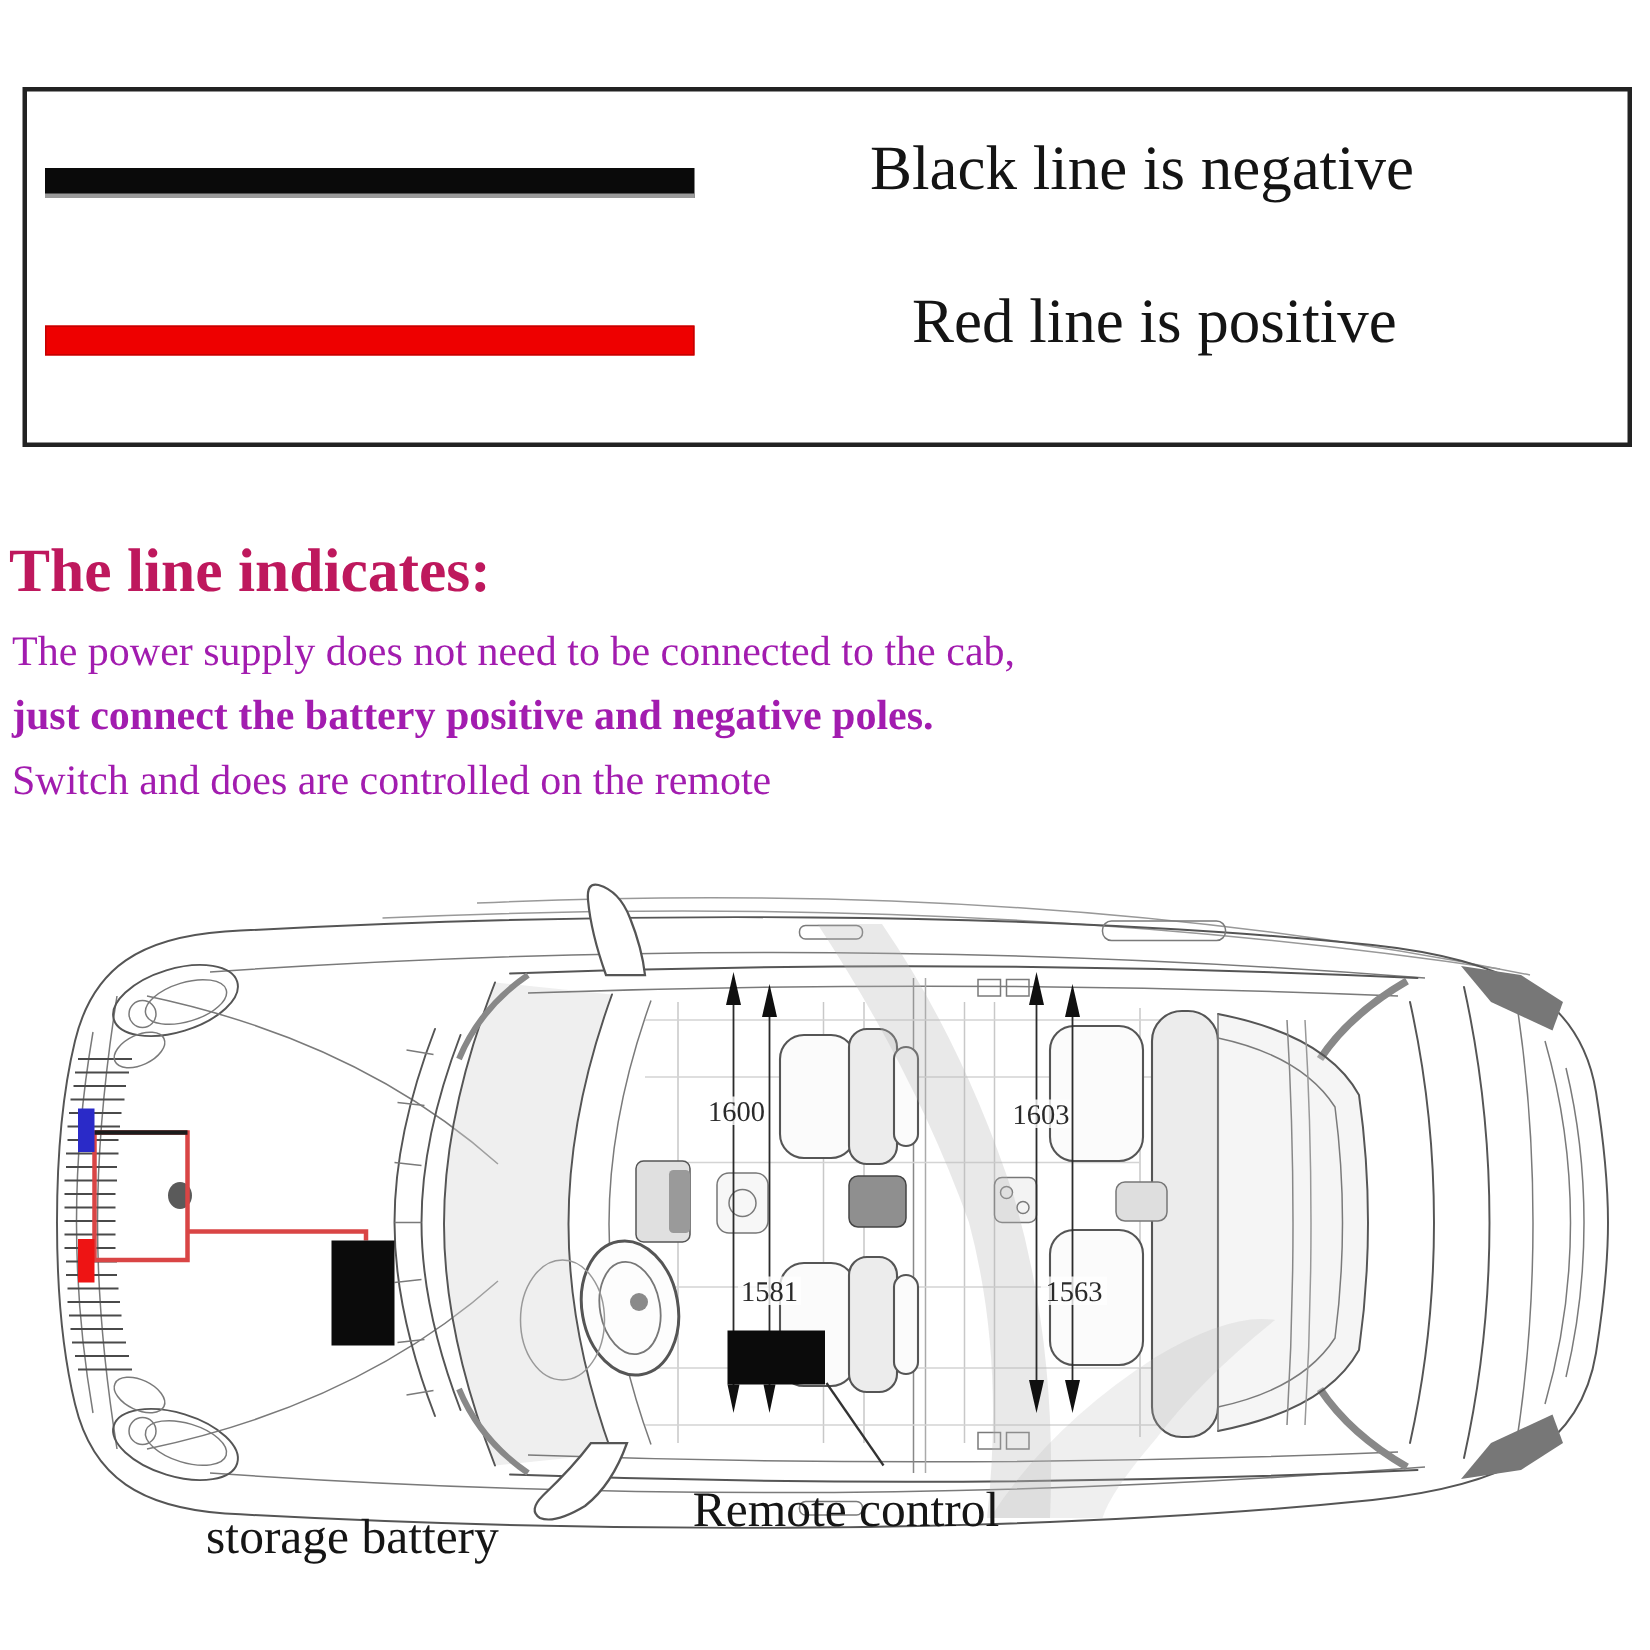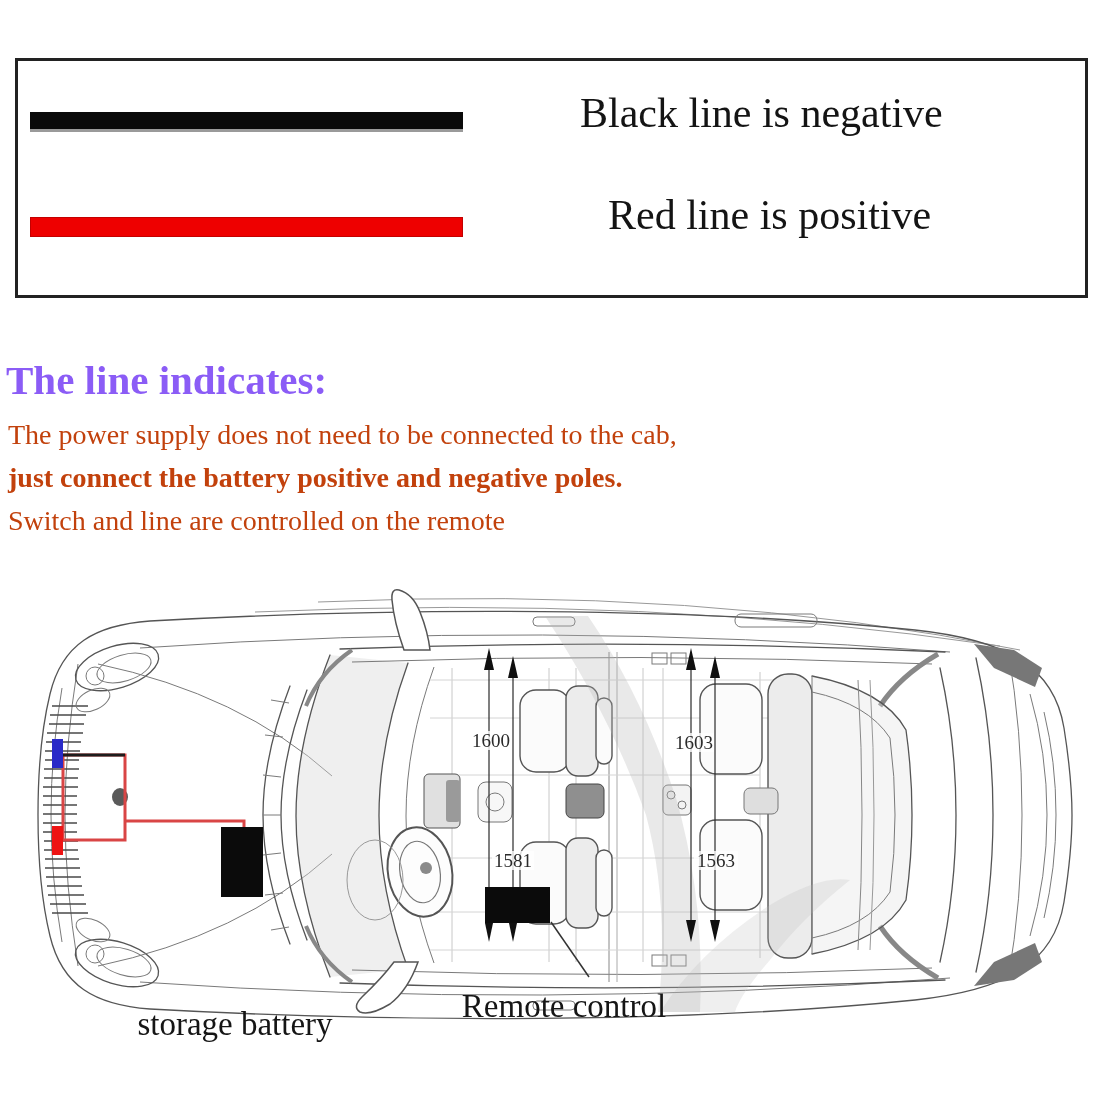--- a/index.html
+++ b/index.html
@@ -6,22 +6,22 @@
   .page{position:relative;width:1092px;height:1100px;background:#ffffff;overflow:hidden;
         font-family:"Liberation Serif",serif;color:#111;text-align:center;}
   .legend-box{position:absolute;left:15px;top:58px;width:1067px;height:234px;
               border:3px solid #222;background:#fff;}
   .swatch{position:absolute;left:12px;height:17px;}
   .swatch-black{top:51px;width:433px;background:#0a0a0a;border-bottom:3px solid #9a9a9a;}
   .swatch-red{top:156px;width:431px;height:18px;background:#ee0000;border:1px solid #c40000;}
   .legend-label{position:absolute;left:562px;font-size:42px;line-height:1.1;color:#141414;white-space:nowrap;}
   .legend-label.l1{top:29px;}
   .legend-label.l2{top:131px;margin-left:28px;}
-  .note-heading{position:absolute;left:6px;top:356px;font-size:41px;font-weight:700;color:#8b5cf6;white-space:nowrap;}
-  .note-line{position:absolute;left:8px;font-size:28px;color:#c2410c;white-space:nowrap;}
+  .note-heading{position:absolute;left:6px;top:356px;font-size:41px;font-weight:700;color:#be185d;white-space:nowrap;}
+  .note-line{position:absolute;left:8px;font-size:28px;color:#a21caf;white-space:nowrap;}
   .nl0{top:419px;} .nl1{top:462px;font-weight:bold;} .nl2{top:505px;}
   .diagram-svg{position:absolute;left:0;top:555px;width:1100px;height:545px;}
   .art{stroke:#555;stroke-width:1.3;fill:none;stroke-linecap:round;}
   .art-light{stroke:#999;stroke-width:1;fill:none;}
   .art-mid{stroke:#7a7a7a;stroke-width:1;fill:none;}
   .grid{stroke:#c8c8c8;stroke-width:1;fill:none;}
   .gridh{stroke:#d4d4d4;stroke-width:1;fill:none;}
   .seat{fill:#fbfbfb;stroke:#555;stroke-width:1.4;}
   .seatback{fill:#ececec;stroke:#555;stroke-width:1.4;}
   .dim{stroke:#2b2b2b;stroke-width:1.2;fill:none;}
@@ -38,21 +38,21 @@
   <div class="legend-box">
     <div class="swatch swatch-black"></div>
     <div class="legend-label l1">Black line is negative</div>
     <div class="swatch swatch-red"></div>
     <div class="legend-label l2">Red line is positive</div>
   </div>
 
   <div class="note-heading">The line indicates:</div>
   <div class="note-line nl0">The power supply does not need to be connected to the cab,</div>
   <div class="note-line nl1">just connect the battery positive and negative poles.</div>
-  <div class="note-line nl2">Switch and line are controlled on the remote</div>
+  <div class="note-line nl2">Switch and does are controlled on the remote</div>
 
   <svg class="diagram-svg" viewBox="0 555 1100 545">
 
     <g>
       <path class="art-light" d="M318 602 Q700 585 1020 650"></path>
       <path class="art-light" d="M255 612 Q650 594 1000 646"></path>
       <path class="art-mid" d="M140 648 Q540 620 950 652"></path>
       <path class="art-mid" d="M140 982 Q540 1010 950 978"></path>
     </g>
 

